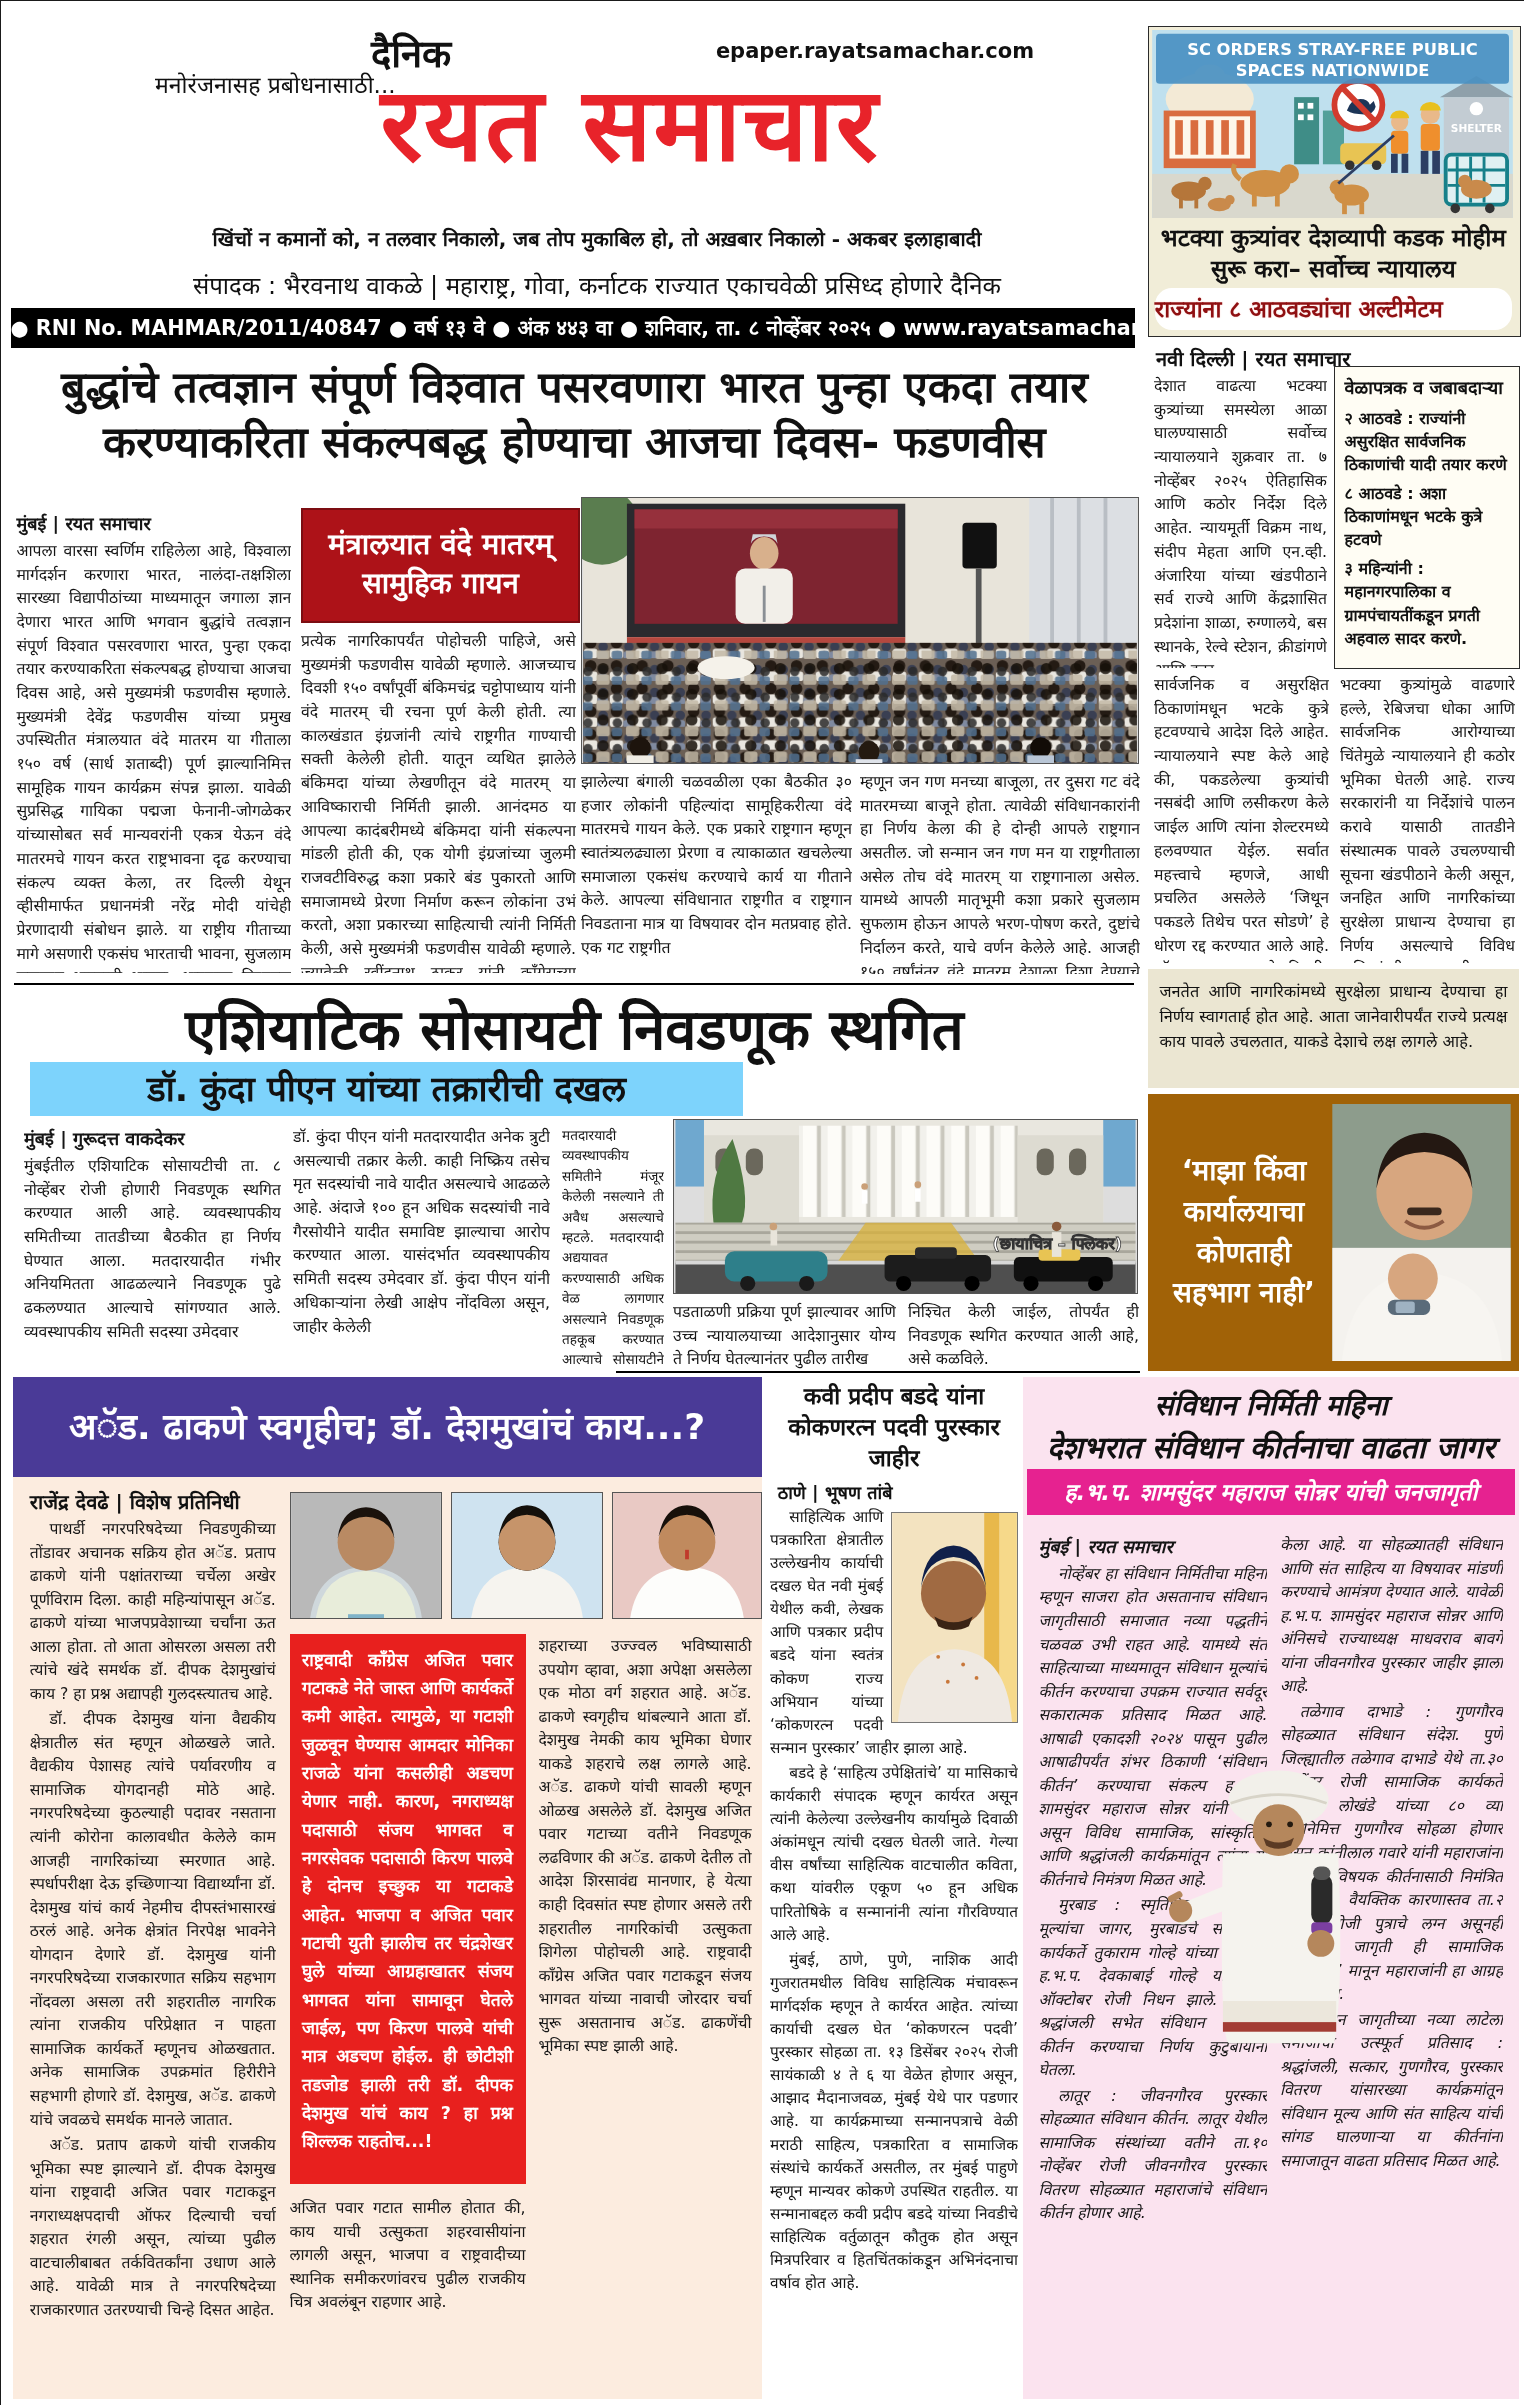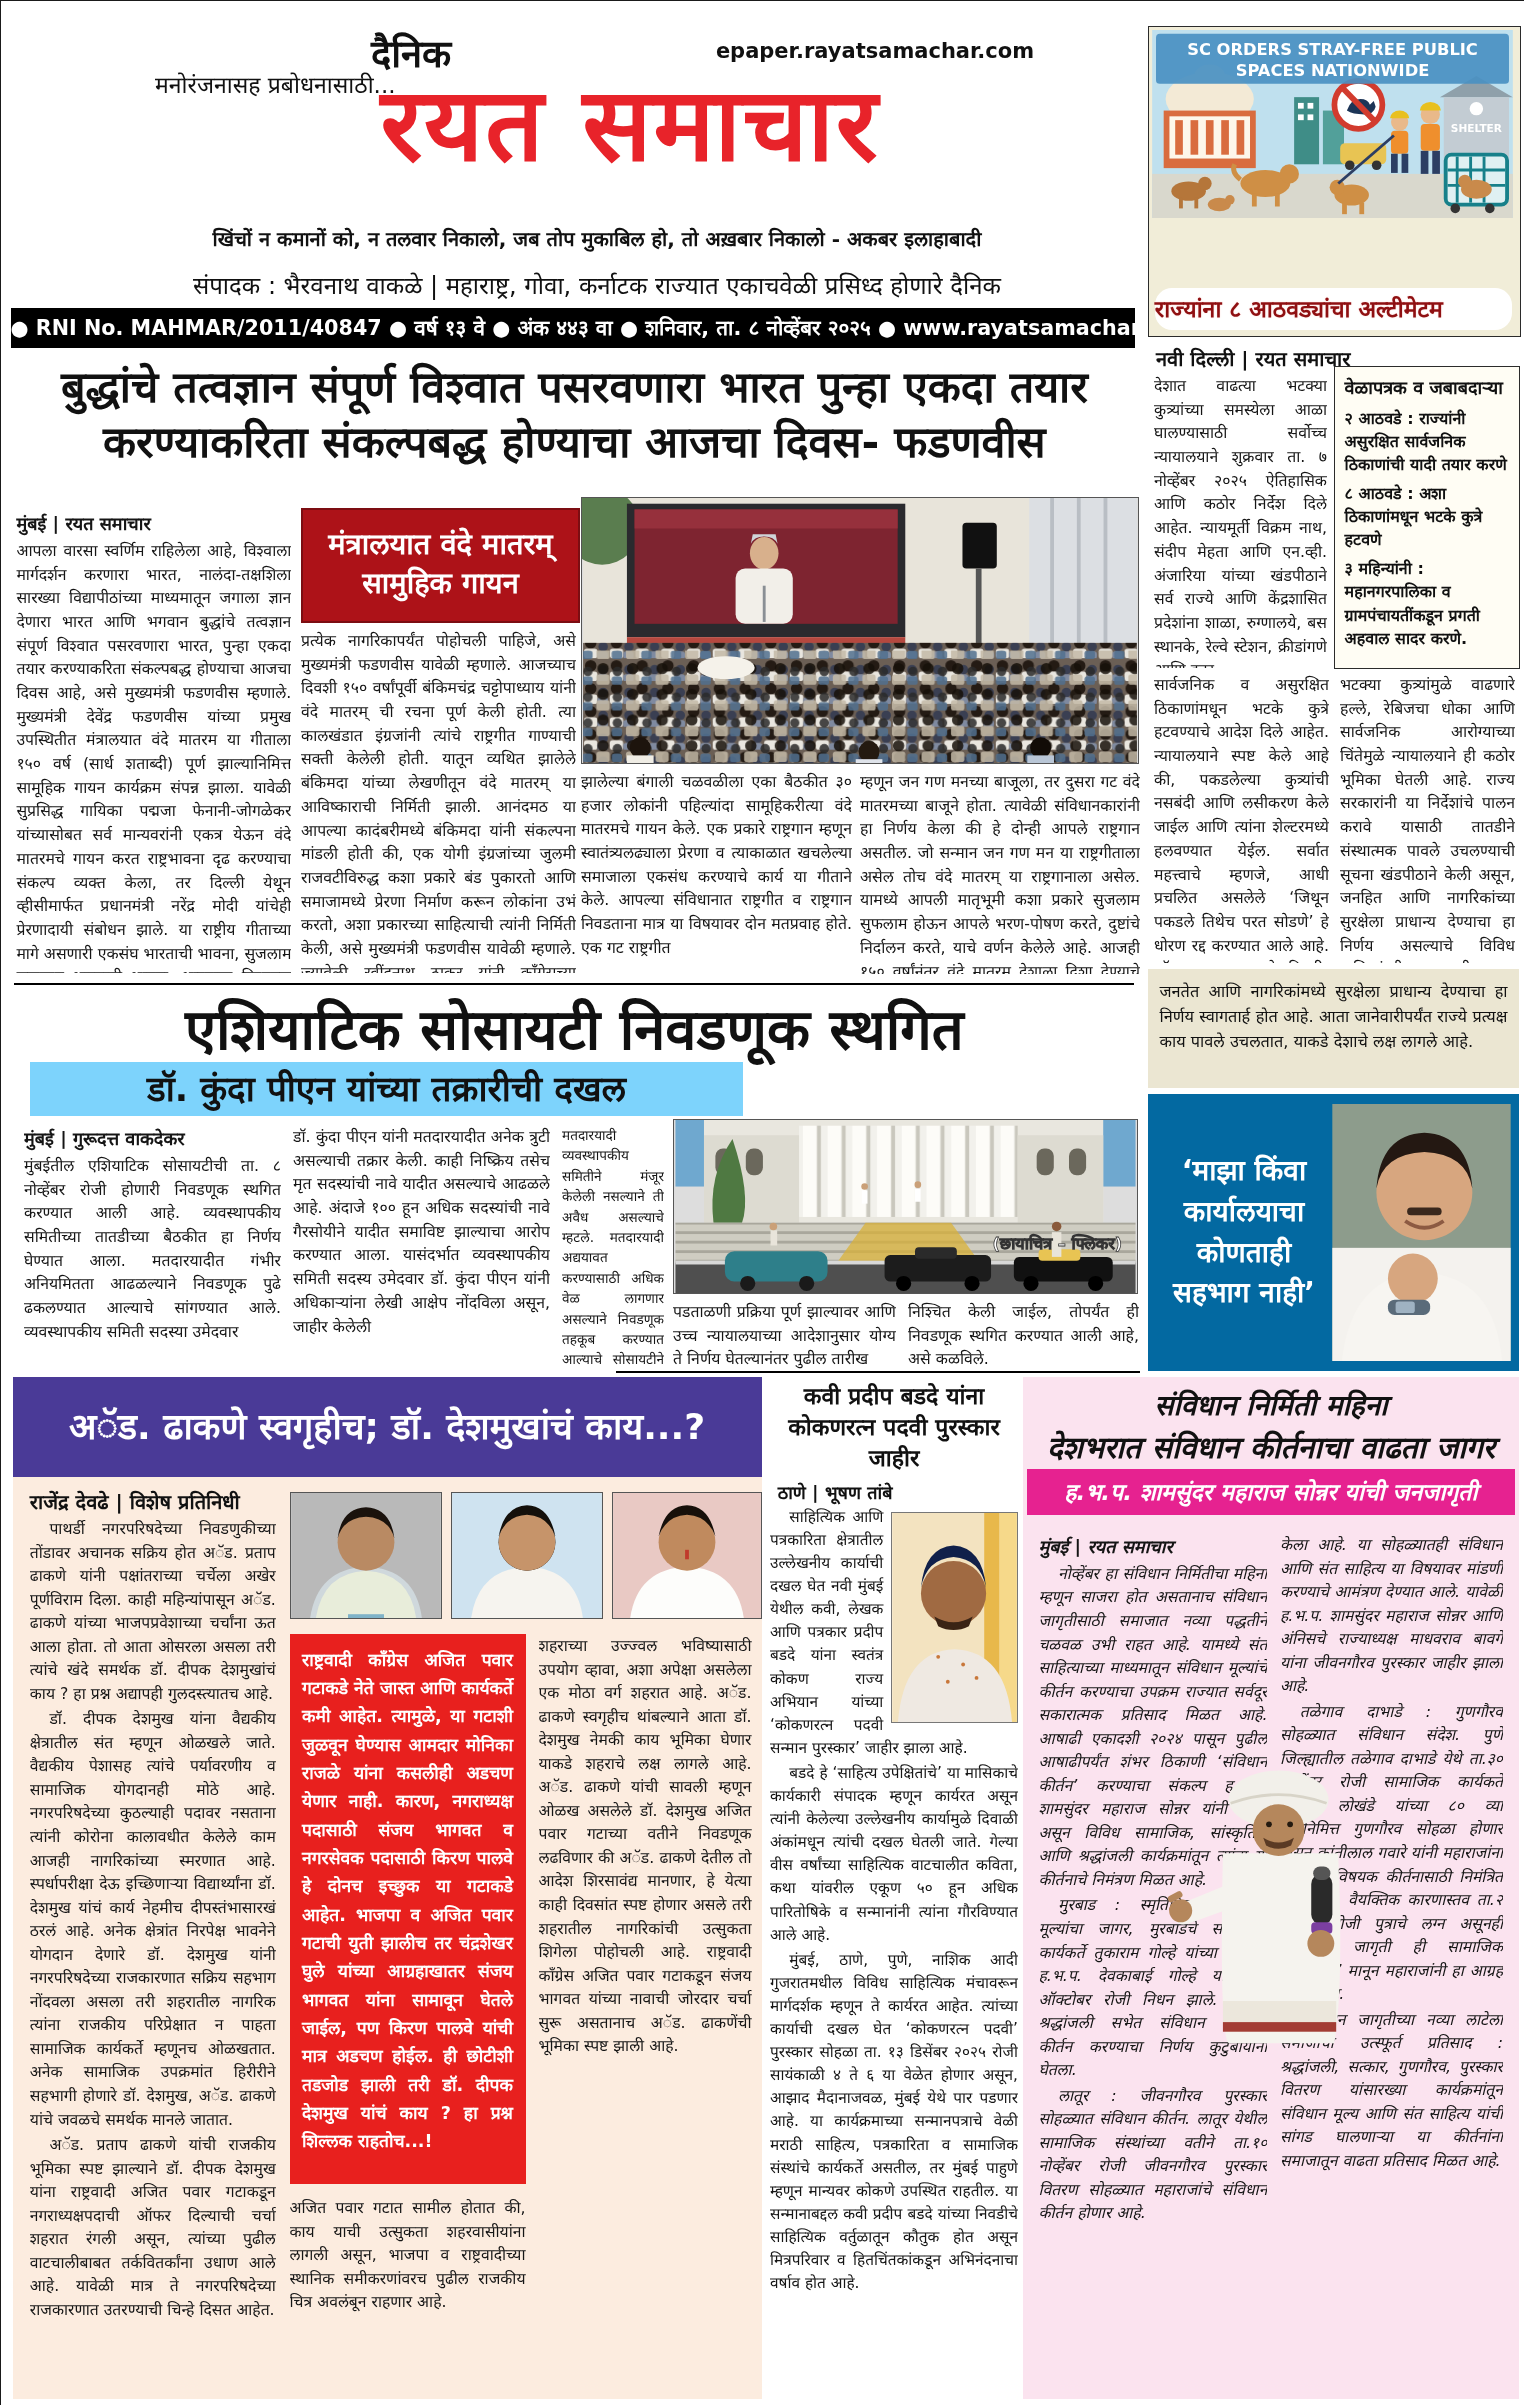--- a/index.html
+++ b/index.html
@@ -17,21 +17,21 @@
   
   #title{color:#e8232a;font-weight:bold;font-size:102px;letter-spacing:1.9px;line-height:1;}
   #infobar{background:#000;color:#fff;font-weight:bold;font-size:20.7px;line-height:40px;text-align:center;}
   
   .redbox-head{background:#ad1218;color:#fff;font-weight:bold;text-align:center;}
   #stray-box{background:#f1edd8;border:1.9px solid #2b2b2b;}
   #stray-ultimatum{background:#ffffff;color:#8f1012;font-weight:bold;text-align:left;
                    text-shadow:0 0 1.9px #ffd9d4;font-size:23px;line-height:42px;border-radius:17px;}
   #sched-box{background:#fffdf4;border:1.9px solid #2b2b2b;padding:7.7px 9.6px;font-size:16px;font-weight:bold;line-height:1.45;}
   #cream-note{background:#ebe6d2;padding:9.6px 11.5px;font-size:16.3px;line-height:1.55;text-align:justify;}
-  #quote-box{background:#0369a1;display:flex;align-items:center;padding:8px;box-sizing:border-box;}
+  #quote-box{background:#a16207;display:flex;align-items:center;padding:8px;box-sizing:border-box;}
   #quote-text{color:#fff;font-weight:bold;font-size:28px;line-height:1.45;text-align:center;flex:1;}
   #dhakane-bg{background:#fcecdf;}
   #dhakane-headbox{background:#4a3a97;color:#fff;font-weight:bold;font-size:36px;line-height:100px;text-align:center;}
   #dhakane-redbox{background:#e8201e;color:#fff;font-weight:bold;font-size:17.5px;line-height:1.62;
                   text-align:justify;padding:11.5px 12.5px;box-sizing:border-box;}
   #asiatic-sub{background:#7dd3fc;font-weight:bold;font-size:35px;line-height:54px;text-align:center;}
   #samvidhan-bg{background:#fbe3ef;font-style:italic;}
   #samvidhan-band{background:#e62290;color:#fff;font-weight:bold;font-size:23px;line-height:46px;text-align:center;white-space:nowrap;overflow:hidden;}
   .nowrapclip{white-space:nowrap;overflow:hidden;}
   .photo-frame{border:1px solid #555;box-sizing:border-box;background:#ddd;}
@@ -121,20 +121,21 @@
       <ellipse cx="208" cy="172" rx="18" ry="11" fill="#cf8f45"></ellipse>
         <circle cx="193" cy="164" r="8" fill="#cf8f45"></circle>
       <rect x="198" y="180" width="5" height="12" fill="#cf8f45"></rect>
         <rect x="216" y="180" width="5" height="12" fill="#cf8f45"></rect>
       <line x1="194" y1="160" x2="252" y2="110" stroke="#2c3e63" stroke-width="3"></line>
 
       <rect x="4" y="4" width="368" height="52" rx="4" fill="#4a90c2" opacity="0.92"></rect>
       <text x="188" y="26" text-anchor="middle" font-size="17" font-weight="bold" fill="#fff">SC ORDERS STRAY-FREE PUBLIC</text>
       <text x="188" y="48" text-anchor="middle" font-size="17" font-weight="bold" fill="#fff">SPACES NATIONWIDE</text>
     </svg>
+    <div class="abs bold ctr" style="left:5.8px;top:196px;width:357px;font-size:24px;line-height:1.3">भटक्या कुत्र्यांवर देशव्यापी कडक मोहीम सुरू करा– सर्वोच्च न्यायालय</div>
     <div id="stray-ultimatum" class="abs" style="left:5.8px;bottom:5.8px;width:357px;height:42px">राज्यांना ८ आठवड्यांचा अल्टीमेटम</div>
   </div>
 
   <div class="abs bold" style="left:1155px;top:344px;font-size:20px">नवी दिल्ली | रयत समाचार</div>
   <div class="col" style="left:1153px;top:373px;width:173px;height:294px">देशात वाढत्या भटक्या कुत्र्यांच्या समस्येला आळा घालण्यासाठी सर्वोच्च न्यायालयाने शुक्रवार ता. ७ नोव्हेंबर २०२५ ऐतिहासिक आणि कठोर निर्देश दिले आहेत. न्यायमूर्ती विक्रम नाथ, संदीप मेहता आणि एन.व्ही. अंजारिया यांच्या खंडपीठाने सर्व राज्ये आणि केंद्रशासित प्रदेशांना शाळा, रुग्णालये, बस स्थानके, रेल्वे स्टेशन, क्रीडांगणे आणि इतर</div>
   <div id="sched-box" class="abs" style="left:1333px;top:365px;width:165px;height:286px">
     <div style="font-size:18px;margin-bottom:5.8px">वेळापत्रक व जबाबदाऱ्या</div>
     <div style="margin-bottom:5.8px">२ आठवडे : राज्यांनी असुरक्षित सार्वजनिक ठिकाणांची यादी तयार करणे</div>
     <div style="margin-bottom:5.8px">८ आठवडे : अशा ठिकाणांमधून भटके कुत्रे हटवणे</div>
     <div>३ महिन्यांनी : महानगरपालिका व ग्रामपंचायतींकडून प्रगती अहवाल सादर करणे.</div>

